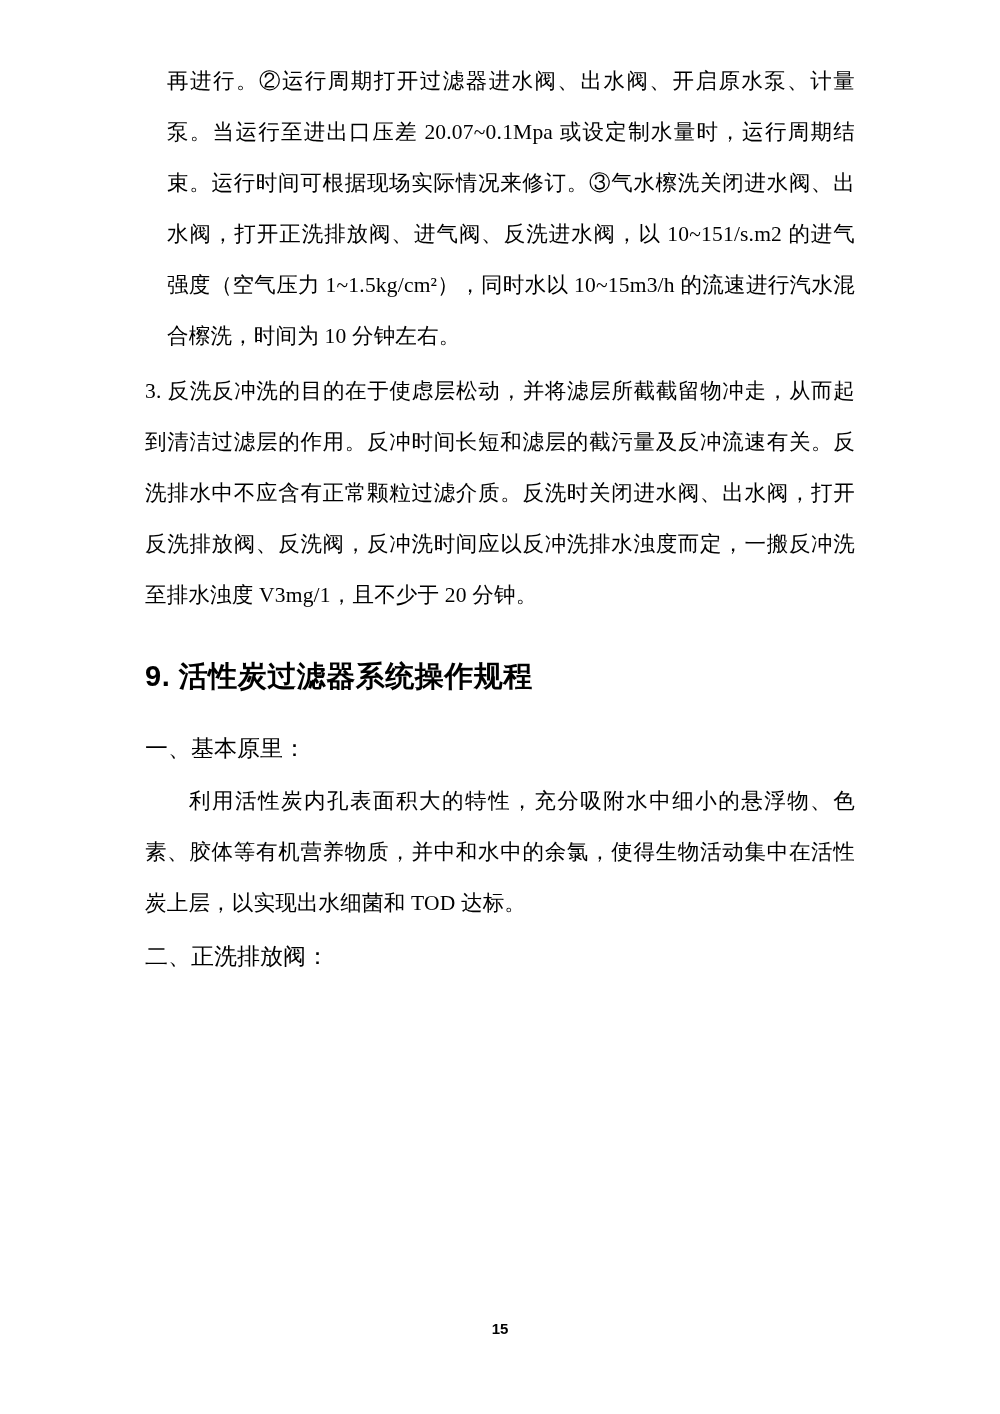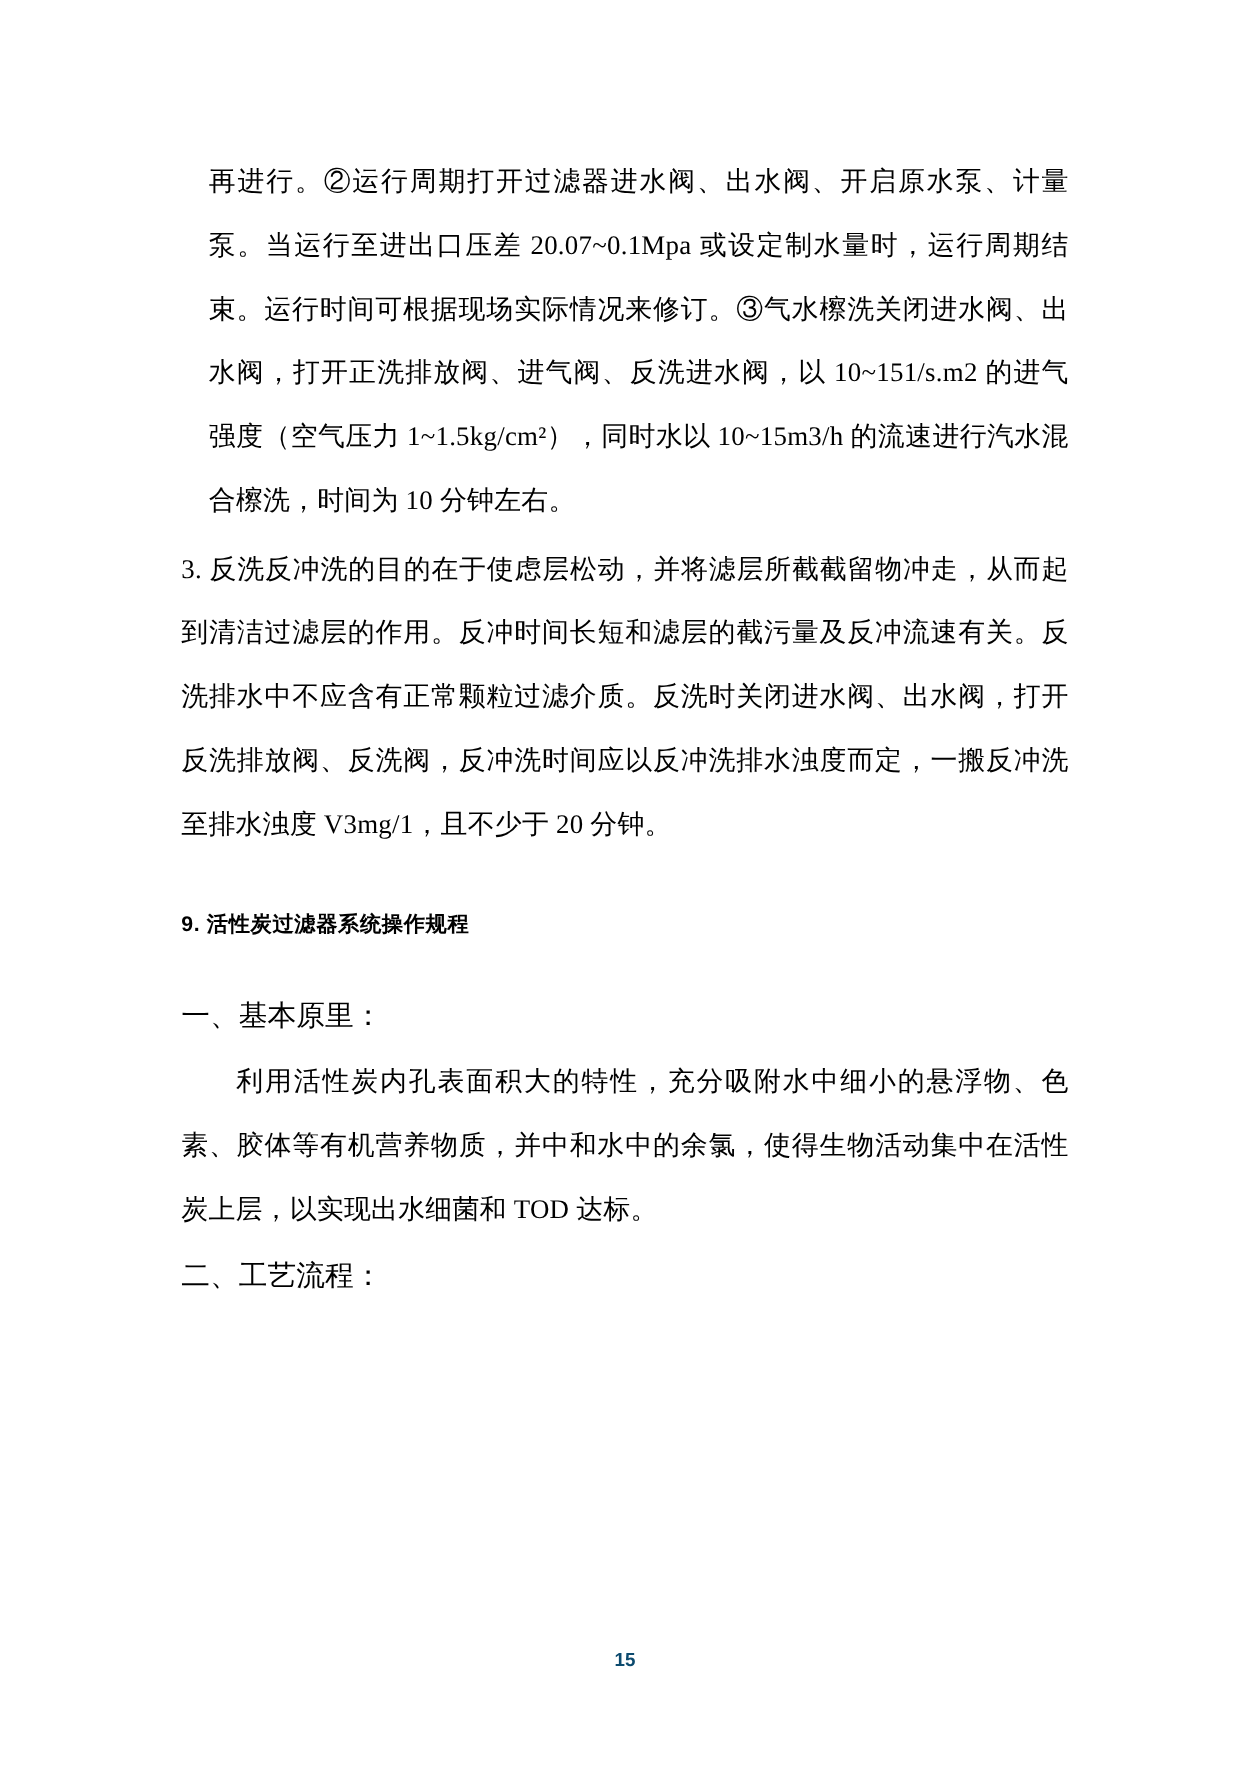--- a/index.html
+++ b/index.html
@@ -15,21 +15,21 @@
     color: #000000;
     overflow: hidden;
   }
   .page {
     position: absolute;
     left: 0;
     top: 0;
     width: 1000px;
     height: 1414px;
     box-sizing: border-box;
-    padding: 120px 145px 60px 145px;
+    padding: 56px 145px 60px 145px;
   }
   .content {
     width: 710px;
   }
   
   .block-indent {
     margin: 0 0 4px 22px;
   }
   p.para {
     margin: 0 0 2px 0;
@@ -37,41 +37,41 @@
     line-height: 51px;
     text-align: justify;
     text-justify: inter-ideograph;
     letter-spacing: 0.2px;
   }
   p.para.first-line-indent {
     text-indent: 44px;
   }
   .heading {
     margin: 38px 0 30px 0;
-    font-size: 17px;
+    font-size: 29px;
     font-weight: bold;
     font-family: "Liberation Sans", sans-serif;
     letter-spacing: 0.5px;
     line-height: 34px;
   }
   .section-label {
     margin: 0 0 2px 0;
     font-size: 23px;
     line-height: 51px;
   }
   .page-number {
     position: absolute;
     left: 0;
     top: 1320px;
     width: 1000px;
     text-align: center;
     font-size: 15px;
     font-family: "Liberation Sans", sans-serif;
     font-weight: bold;
-    color: #0c4a6e;
+    color: #000000;
   }
 </style>
 </head>
 <body>
 
 <div class="page">
   <div class="content">
 
     <div class="block-indent">
       <p class="para">再进行。②运行周期打开过滤器进水阀、出水阀、开启原水泵、计量泵。当运行至进出口压差 20.07~0.1Mpa 或设定制水量时，运行周期结束。运行时间可根据现场实际情况来修订。③气水檫洗关闭进水阀、出水阀，打开正洗排放阀、进气阀、反洗进水阀，以 10~151/s.m2 的进气强度（空气压力 1~1.5kg/cm²），同时水以 10~15m3/h 的流速进行汽水混合檫洗，时间为 10 分钟左右。</p>
@@ -80,18 +80,18 @@
     <p class="para">3. 反洗反冲洗的目的在于使虑层松动，并将滤层所截截留物冲走，从而起到清洁过滤层的作用。反冲时间长短和滤层的截污量及反冲流速有关。反洗排水中不应含有正常颗粒过滤介质。反洗时关闭进水阀、出水阀，打开反洗排放阀、反洗阀，反冲洗时间应以反冲洗排水浊度而定，一搬反冲洗至排水浊度 V3mg/1，且不少于 20 分钟。</p>
 
 
 
     <h2 class="heading">9. 活性炭过滤器系统操作规程</h2>
 
     <p class="section-label">一、基本原里：</p>
 
     <p class="para first-line-indent">利用活性炭内孔表面积大的特性，充分吸附水中细小的悬浮物、色素、胶体等有机营养物质，并中和水中的余氯，使得生物活动集中在活性炭上层，以实现出水细菌和 TOD 达标。</p>
 
-    <p class="section-label">二、工艺流程：</p>
+    <p class="section-label">二、正洗排放阀：</p>
 
   </div>
 </div>
 
 <div class="page-number">15</div>
 
 </body></html>

